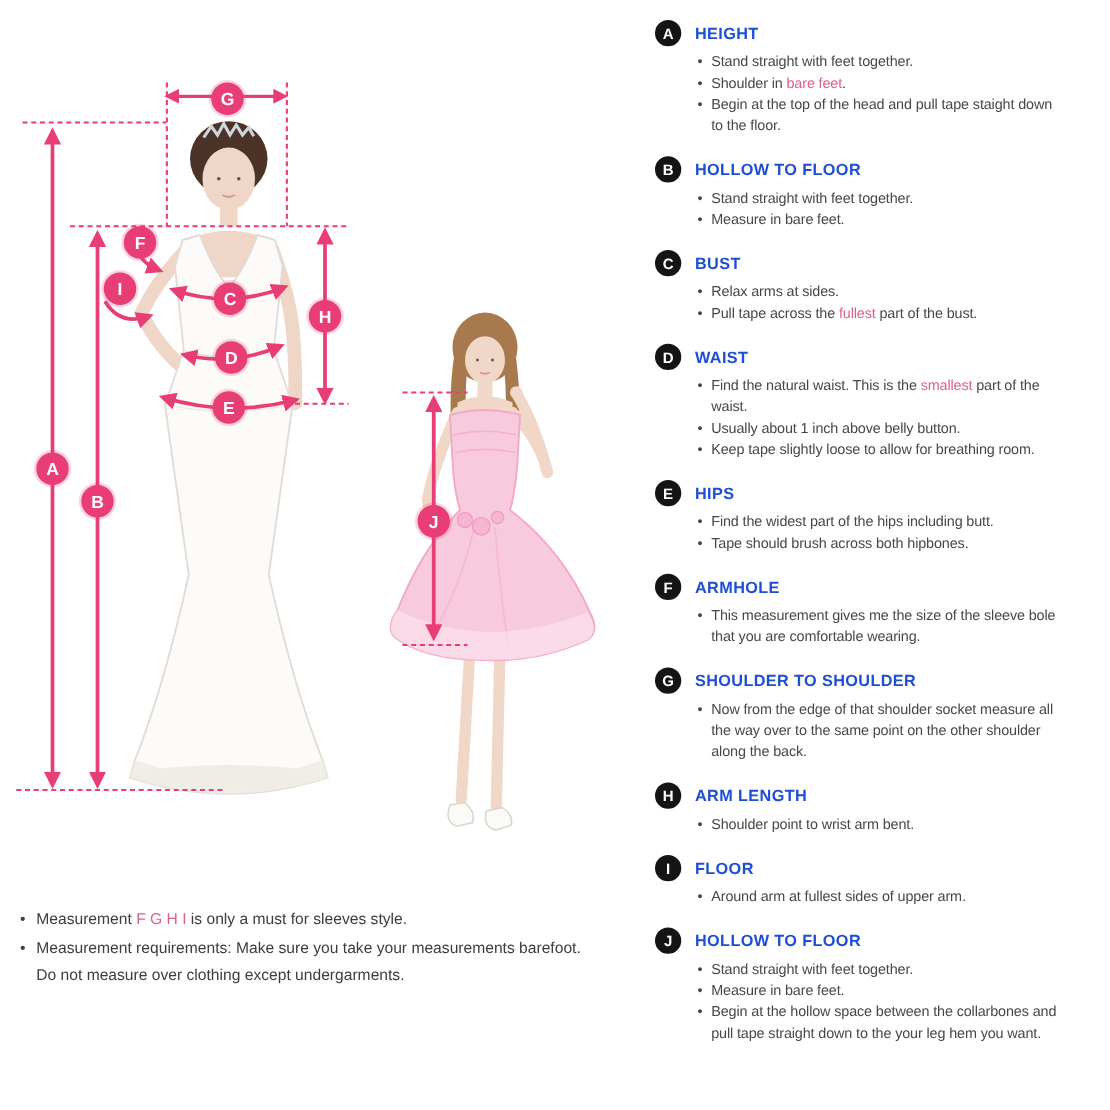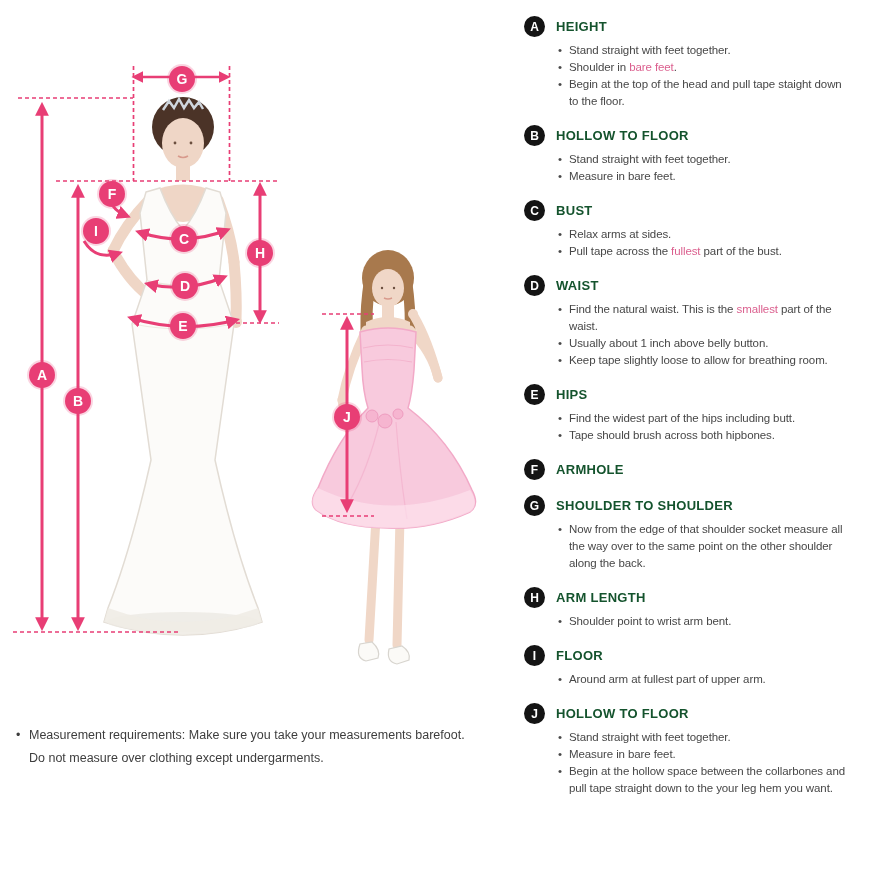--- a/index.html
+++ b/index.html
@@ -19,21 +19,21 @@
     box-shadow:0 0 0 2px rgba(232,62,117,.22);
   }
   .right-col{position:absolute;left:524px;top:16px;width:330px;}
   .section{margin-bottom:15px;}
   .sec-head{display:flex;align-items:center;gap:11px;margin-bottom:5px;}
   .lbadge{
     width:21px;height:21px;border-radius:50%;background:#141414;color:#fff;
     font-weight:bold;font-size:12px;display:flex;align-items:center;
     justify-content:center;flex:0 0 21px;
   }
-  .sec-title{font-weight:bold;font-size:13px;color:#14532d;letter-spacing:.3px;text-align:center;}
+  .sec-title{font-weight:bold;font-size:13px;color:#1d4ed8;letter-spacing:.3px;text-align:center;}
   .bullets{margin:0;padding:0 0 0 34px;list-style:none;}
   .bullets li{
     position:relative;padding-left:11px;font-size:11.5px;line-height:17px;
     color:#474747;letter-spacing:-0.1px;
   }
   .bullets li::before{content:"•";position:absolute;left:0;color:#474747;}
   .pk{color:var(--pinktext);}
   .notes{position:absolute;left:16px;top:724px;width:452px;}
   .note{
     position:relative;padding-left:13px;font-size:12.5px;line-height:22.5px;
@@ -211,20 +211,23 @@
         <ul class="bullets">
           <li><span>Find the widest part of the hips including butt.</span></li>
           <li><span>Tape should brush across both hipbones.</span></li>
         </ul>
       </div>
       <div class="section">
         <div class="sec-head">
           <span class="lbadge">F</span>
           <span class="sec-title">ARMHOLE</span>
         </div>
+        <ul class="bullets">
+          <li><span>This measurement gives me the size of the sleeve bole that you are comfortable wearing.</span></li>
+        </ul>
       </div>
       <div class="section">
         <div class="sec-head">
           <span class="lbadge">G</span>
           <span class="sec-title">SHOULDER TO SHOULDER</span>
         </div>
         <ul class="bullets">
           <li><span>Now from the edge of that shoulder socket measure all the way over to the same point on the other shoulder along the back.</span></li>
         </ul>
       </div>
@@ -236,33 +239,34 @@
         <ul class="bullets">
           <li><span>Shoulder point to wrist arm bent.</span></li>
         </ul>
       </div>
       <div class="section">
         <div class="sec-head">
           <span class="lbadge">I</span>
           <span class="sec-title">FLOOR</span>
         </div>
         <ul class="bullets">
-          <li><span>Around arm at fullest part of upper arm.</span></li>
+          <li><span>Around arm at fullest sides of upper arm.</span></li>
         </ul>
       </div>
       <div class="section">
         <div class="sec-head">
           <span class="lbadge">J</span>
           <span class="sec-title">HOLLOW TO FLOOR</span>
         </div>
         <ul class="bullets">
           <li><span>Stand straight with feet together.</span></li>
           <li><span>Measure in bare feet.</span></li>
           <li><span>Begin at the hollow space between the collarbones and pull tape straight down to the your leg hem you want.</span></li>
         </ul>
       </div>
     </div>
 
   <div class="notes">
+      <div class="note"><span>Measurement </span><span class="pk">F G H I</span><span> is only a must for sleeves style.</span></div>
       <div class="note"><span>Measurement requirements: Make sure you take your measurements barefoot. Do not measure over clothing except undergarments.</span></div>
     </div>
 
 </div>
 
 </body></html>

